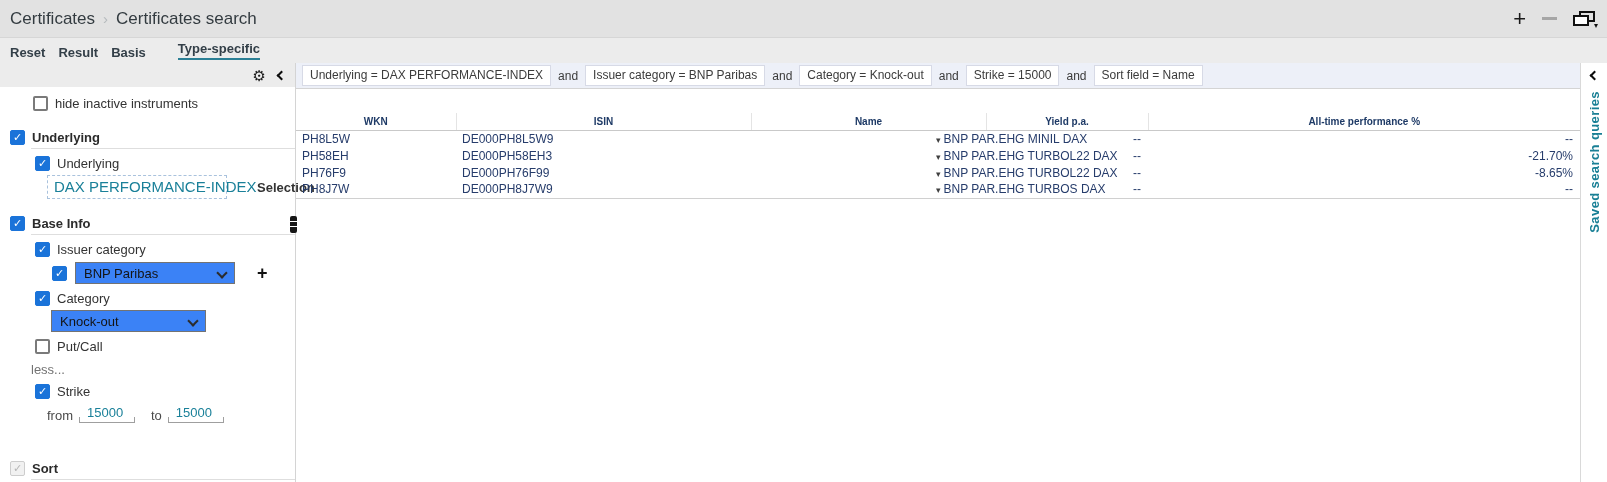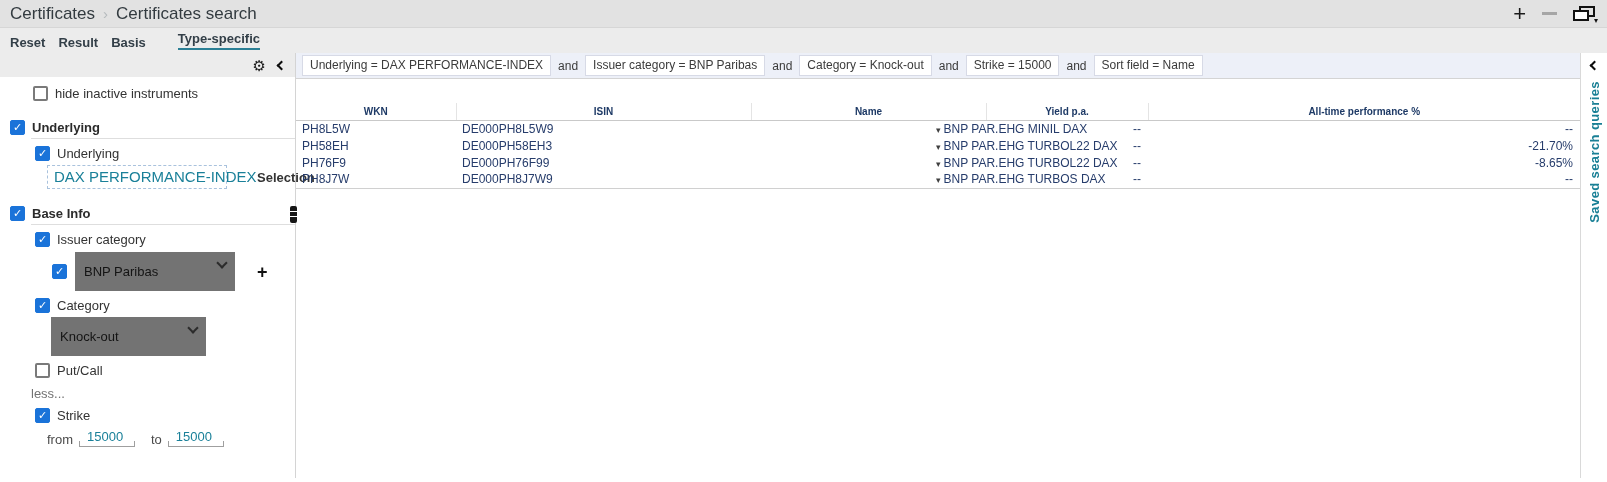--- a/index.html
+++ b/index.html
@@ -1,20 +1,20 @@
 <!DOCTYPE html>
 <html><head>
 <meta charset="utf-8">
 <style>
   * { margin:0; padding:0; box-sizing:border-box; }
   html,body { width:1607px; height:482px; overflow:hidden; background:#fff;
     font-family:"Liberation Sans","DejaVu Sans",sans-serif; }
 
   
-  .titlebar { height:28px; background:#e2e2e2; display:flex; align-items:center;
+  .titlebar { height:38px; background:#e2e2e2; display:flex; align-items:center;
     justify-content:space-between; padding:0 12px 0 10px; border-bottom:1px solid #d6d6d6; }
   .crumbs { display:flex; align-items:center; gap:8px; font-size:17px; color:#333b40; }
   .crumb-sep { color:#b5babd; font-size:15px; }
   .title-icons { display:flex; align-items:center; gap:16px; }
   .ic-plus { font-size:22px; font-weight:400; color:#1a1a1a; line-height:20px; cursor:pointer; }
   .ic-minus { width:15px; height:3px; background:#a6a6a6; display:inline-block; }
   .ic-windows { position:relative; width:22px; height:16px; display:inline-block; }
   .ic-windows .w-back { position:absolute; right:0; top:0; width:16px; height:11px; border:2px solid #111; background:#e2e2e2; }
   .ic-windows .w-front { position:absolute; left:0; bottom:1px; width:16px; height:11px; border:2px solid #111; background:#fff; }
   .ic-windows .w-tri { position:absolute; right:-3px; bottom:-3px; font-size:8px; color:#111; }
@@ -54,21 +54,21 @@
   .row-underlying-field { margin:4px 0 0 47px; display:flex; align-items:center; }
   .dashed-field { width:180px; border:1px dashed #a9c2dd; color:#1a8099; font-size:15px;
     padding:2px 6px 3px 6px; white-space:nowrap; cursor:text; }
   .selection-btn { margin-left:30px; font-weight:700; color:#333; cursor:pointer; }
 
   .section-baseinfo { margin-top:17px; }
   .section-baseinfo .cbrow { margin-left:10px; }
   .row-indent1 { margin:7px 0 0 35px; }
   .row-issuer-select { margin:5px 0 0 52px; display:flex; align-items:center; }
   .row-sel { margin:4px 0 0 44px;padding-left:7px; }
-  .select { position:relative; height:39px; background:#737373; border:1px solid #737373;
+  .select { position:relative; height:22px; background:#3b82f6; border:1px solid #737373;
     display:flex; align-items:center; padding:0 24px 0 8px; font-size:13px; color:#141414;
     cursor:pointer; }
   .select::after { content:""; position:absolute; right:8px; top:6px; width:6px; height:6px;
     border-left:2px solid #2c2c2c; border-bottom:2px solid #2c2c2c; transform:rotate(-45deg); }
   .w160 { width:160px; } .w155 { width:155px; }
   .plus-btn { margin-left:22px; font-size:18px; font-weight:700; color:#111; cursor:pointer; line-height:14px; }
   .link-less { margin:8px 0 0 31px; color:#737373; cursor:pointer; }
   .row-fromto { margin:6px 0 0 47px; display:flex; align-items:flex-end; gap:7px; color:#4a4a4a; }
   .mini-field { position:relative; min-width:54px; border-bottom:1px solid #9f9f9f;
     color:#1a8099; padding:0 4px 2px 7px; cursor:text; }

